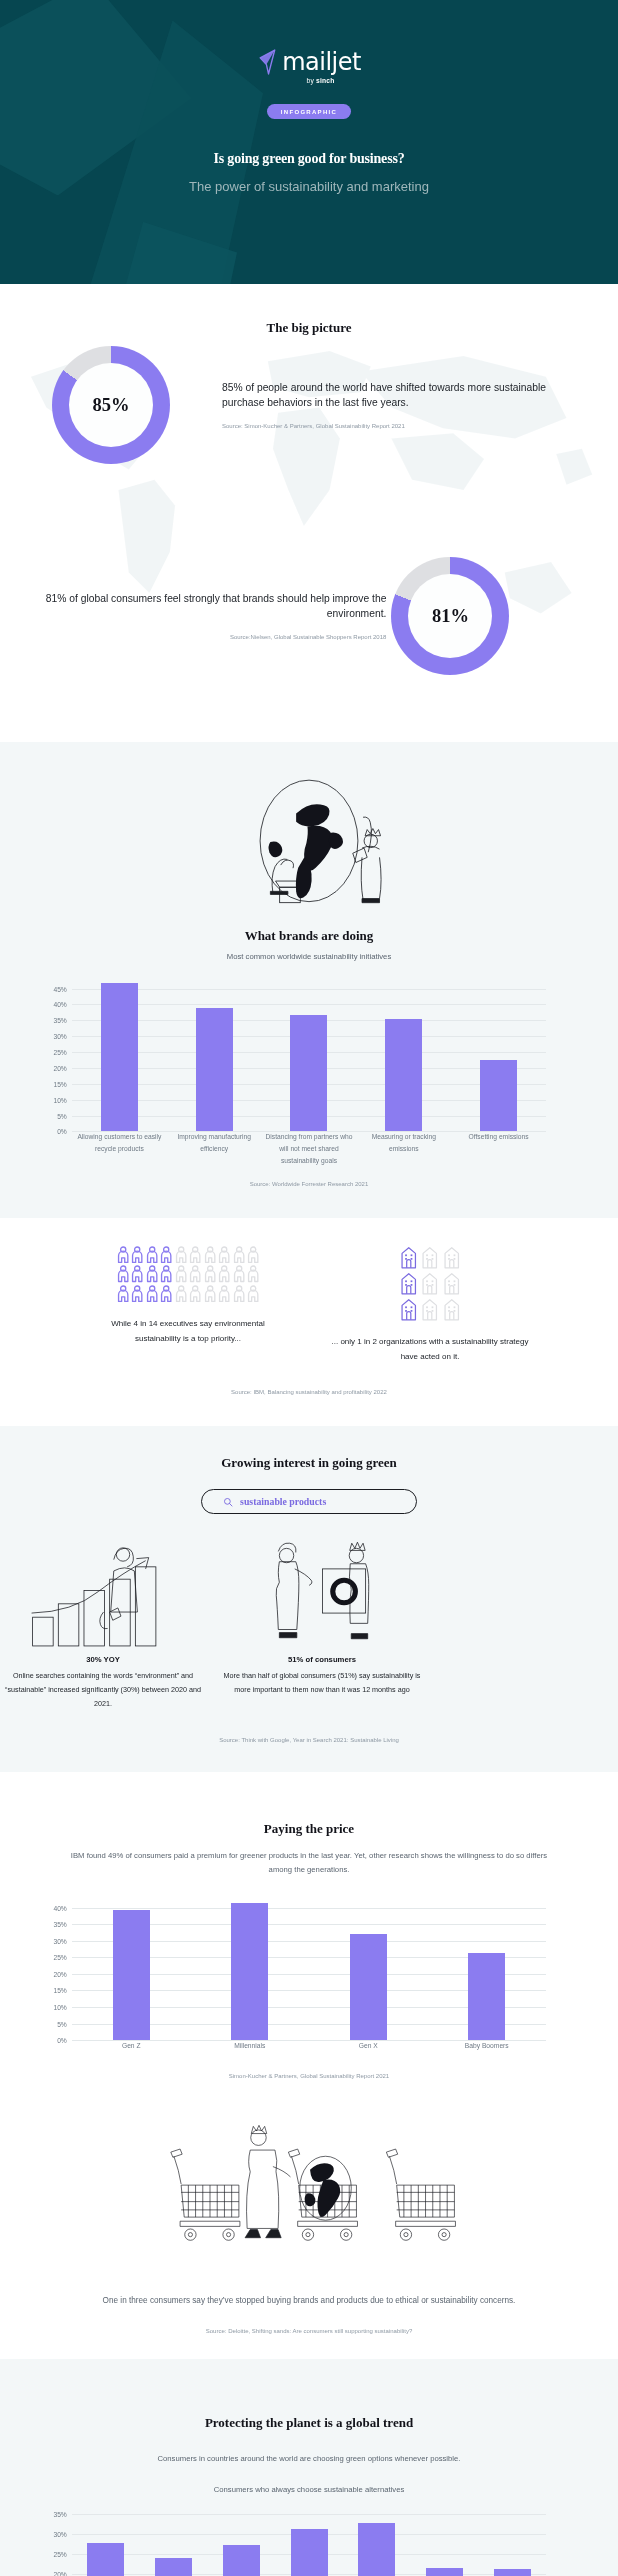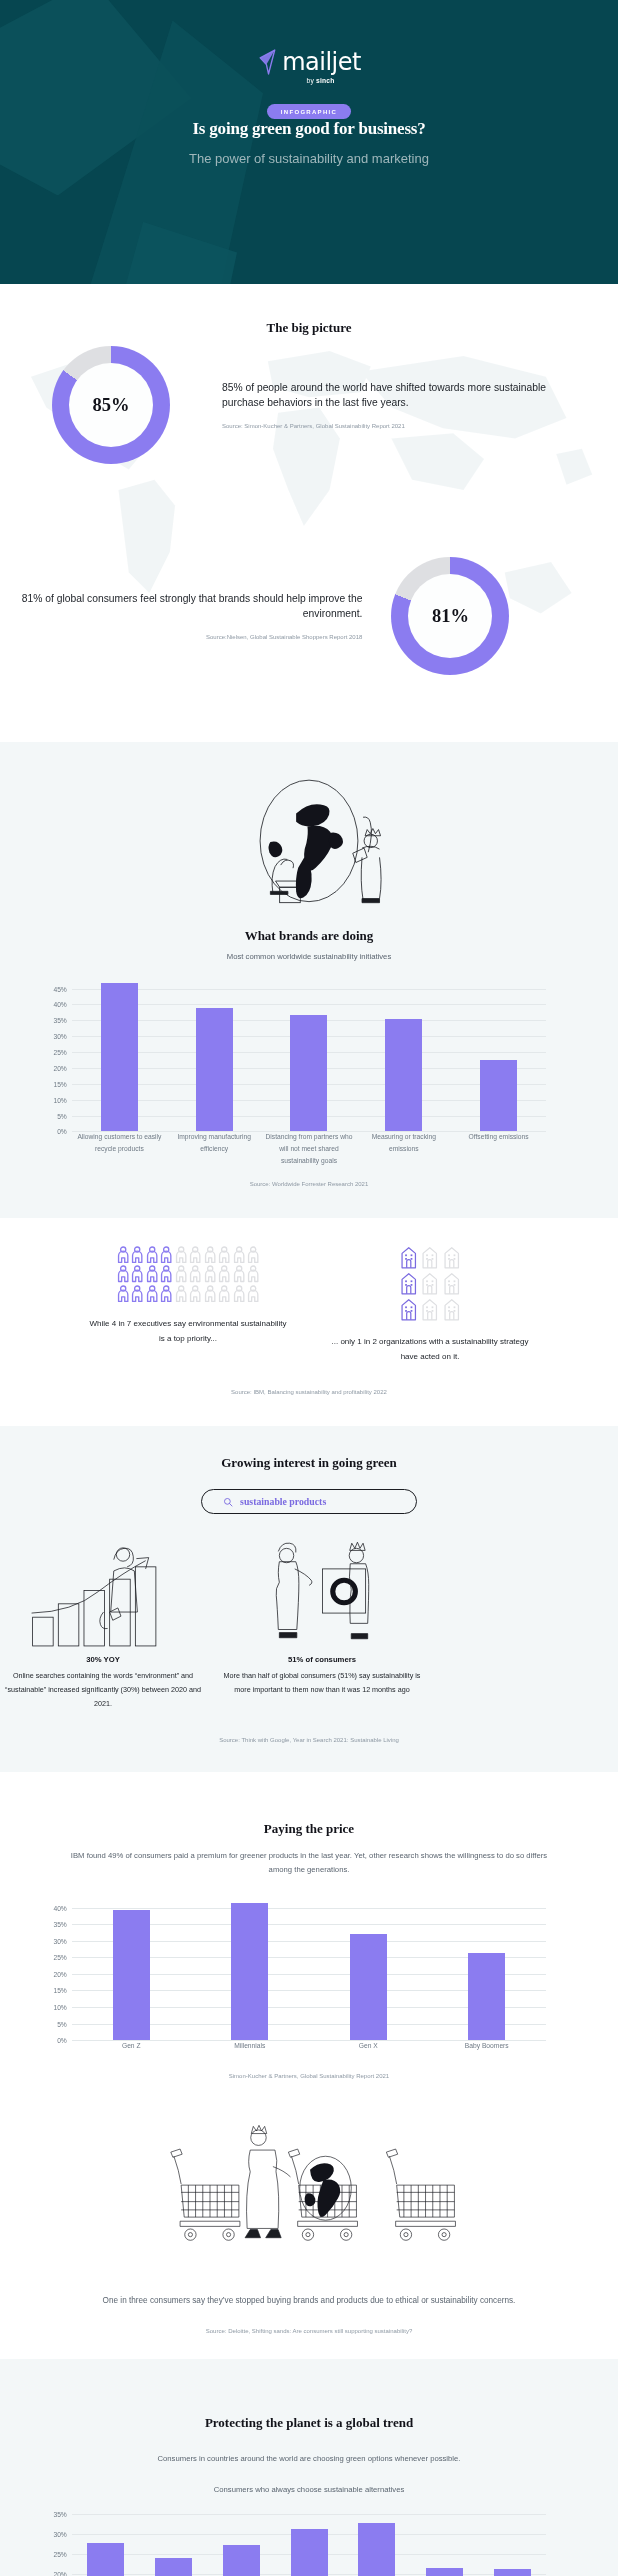--- a/index.html
+++ b/index.html
@@ -25,22 +25,22 @@
     background:#0d555f;clip-path:polygon(30% 0%,100% 18%,78% 100%,0% 86%);opacity:.8;}
   .logo-wrap{position:relative;z-index:4;margin-top:49px;display:flex;flex-direction:column;align-items:center;}
   .logo-row{display:flex;align-items:center;gap:2.1px;}
   .logo-mark{width:23px;height:26px;}
   .logo-text{font-family:"DejaVu Sans",sans-serif;font-size:24px;color:#ffffff;
     letter-spacing:-0.5px;font-weight:400;line-height:1;}
   .logo-sub{font-size:6.7px;color:#ffffff;margin-top:1.5px;margin-left:23px;letter-spacing:0.2px;}
   .logo-sub b{font-weight:700;}
   .badge{position:relative;z-index:4;margin-top:20.6px;background:#8b7cf0;color:#fff;
     font-size:6px;letter-spacing:1.3px;font-weight:700;padding:4.6px 13.4px;border-radius:10.3px;}
-  .hero-title{position:relative;z-index:4;font-family:"Liberation Serif",serif;
-    font-weight:700;font-size:17px;color:#ffffff;text-align:right;letter-spacing:-0.2px;}
+  .hero-title{position:relative;z-index:4;margin-top:32px;font-family:"Liberation Serif",serif;
+    font-weight:700;font-size:14px;color:#ffffff;text-align:right;letter-spacing:-0.2px;}
   .hero-sub{position:relative;z-index:4;margin-top:11.3px;font-size:13px;color:#9fb7bb;
     text-align:center;font-weight:300;}
 
   
   .sec{position:relative;width:618px;}
   .sec-white{background:#ffffff;}
   .sec-tint{background:#f3f7f8;}
   .h2{font-family:"Liberation Serif",serif;font-weight:700;font-size:13px;color:#12131a;
     text-align:center;}
   .sub{font-size:7.7px;color:#5b6570;text-align:center;font-weight:300;}
@@ -55,21 +55,21 @@
   .row1{position:absolute;top:62px;left:0;width:618px;display:flex;align-items:center;}
   .donut-col{width:222px;display:flex;justify-content:center;}
   .donut{position:relative;width:118px;height:118px;border-radius:50%;}
   .donut::after{content:"";position:absolute;left:17px;top:17px;width:84px;height:84px;
     border-radius:50%;background:#fdfefe;}
   .donut-lbl{position:absolute;inset:0;display:flex;align-items:center;justify-content:center;
     font-family:"Liberation Serif",serif;font-weight:700;font-size:18.5px;color:#12131a;z-index:3;}
   .txt-col{width:340px;}
   .txt-col .source{text-align:left;margin-top:12.4px;}
   .row2{position:absolute;top:273px;left:0;width:618px;display:flex;align-items:center;}
-  .txt-col-r{width:392px;text-align:right;padding-right:29px;}
+  .txt-col-r{width:392px;text-align:right;padding-right:5px;}
   .txt-col-r .source{text-align:right;margin-top:11.3px;}
   .donut-col-r{width:227px;display:flex;justify-content:flex-start;}
 
   
   .chart{position:relative;margin:0 auto;}
   .grid-line{position:absolute;left:0;right:0;height:0.5px;background:#e3e8ea;}
   .ytick{position:absolute;right:100%;margin-right:5.2px;transform:translateY(-50%);
     font-size:6.7px;color:#6f7a85;white-space:nowrap;font-weight:300;}
   .bars{position:absolute;inset:0;display:flex;align-items:flex-end;}
   .bar-slot{flex:1;display:flex;justify-content:center;align-items:flex-end;height:100%;}
@@ -431,21 +431,21 @@
                 <path d="M3 32 V19 a9 9 0 0 1 18 0 V32 h-6 v-9 h-6 v9z" fill="none" stroke="#dedfe2" stroke-width="2.6" stroke-linejoin="round"></path>
               </svg>
             </span>
             <span>
               <svg width="12.4" height="17.5" viewBox="0 0 24 34">
                 <circle cx="12" cy="7" r="5" fill="none" stroke="#dedfe2" stroke-width="2.6"></circle>
                 <path d="M3 32 V19 a9 9 0 0 1 18 0 V32 h-6 v-9 h-6 v9z" fill="none" stroke="#dedfe2" stroke-width="2.6" stroke-linejoin="round"></path>
               </svg>
             </span>
           </div>
-        <p class="cap">While 4 in 7 executives say environmental sustainability is a top priority...</p>
+        <p class="cap">While 4 in 14 executives say environmental sustainability is a top priority...</p>
       </div>
       <div class="picto-block">
         <div class="bldg-grid" id="bldg-grid">
             <span>
               <svg width="17.5" height="23" viewBox="0 0 34 44">
                 <path d="M4 42 V14 l13 -11 l13 11 V42z" fill="none" stroke="#7a6ae0" stroke-width="2.4" stroke-linejoin="round"></path>
                 <path d="M13 42 V30 a4 4 0 0 1 8 0 V42" fill="none" stroke="#7a6ae0" stroke-width="2.4"></path>
                 <rect x="10" y="16" width="3.4" height="3.4" fill="#7a6ae0"></rect>
                 <rect x="20.6" y="16" width="3.4" height="3.4" fill="#7a6ae0"></rect>
                 <rect x="10" y="23" width="3.4" height="3.4" fill="#7a6ae0"></rect>

